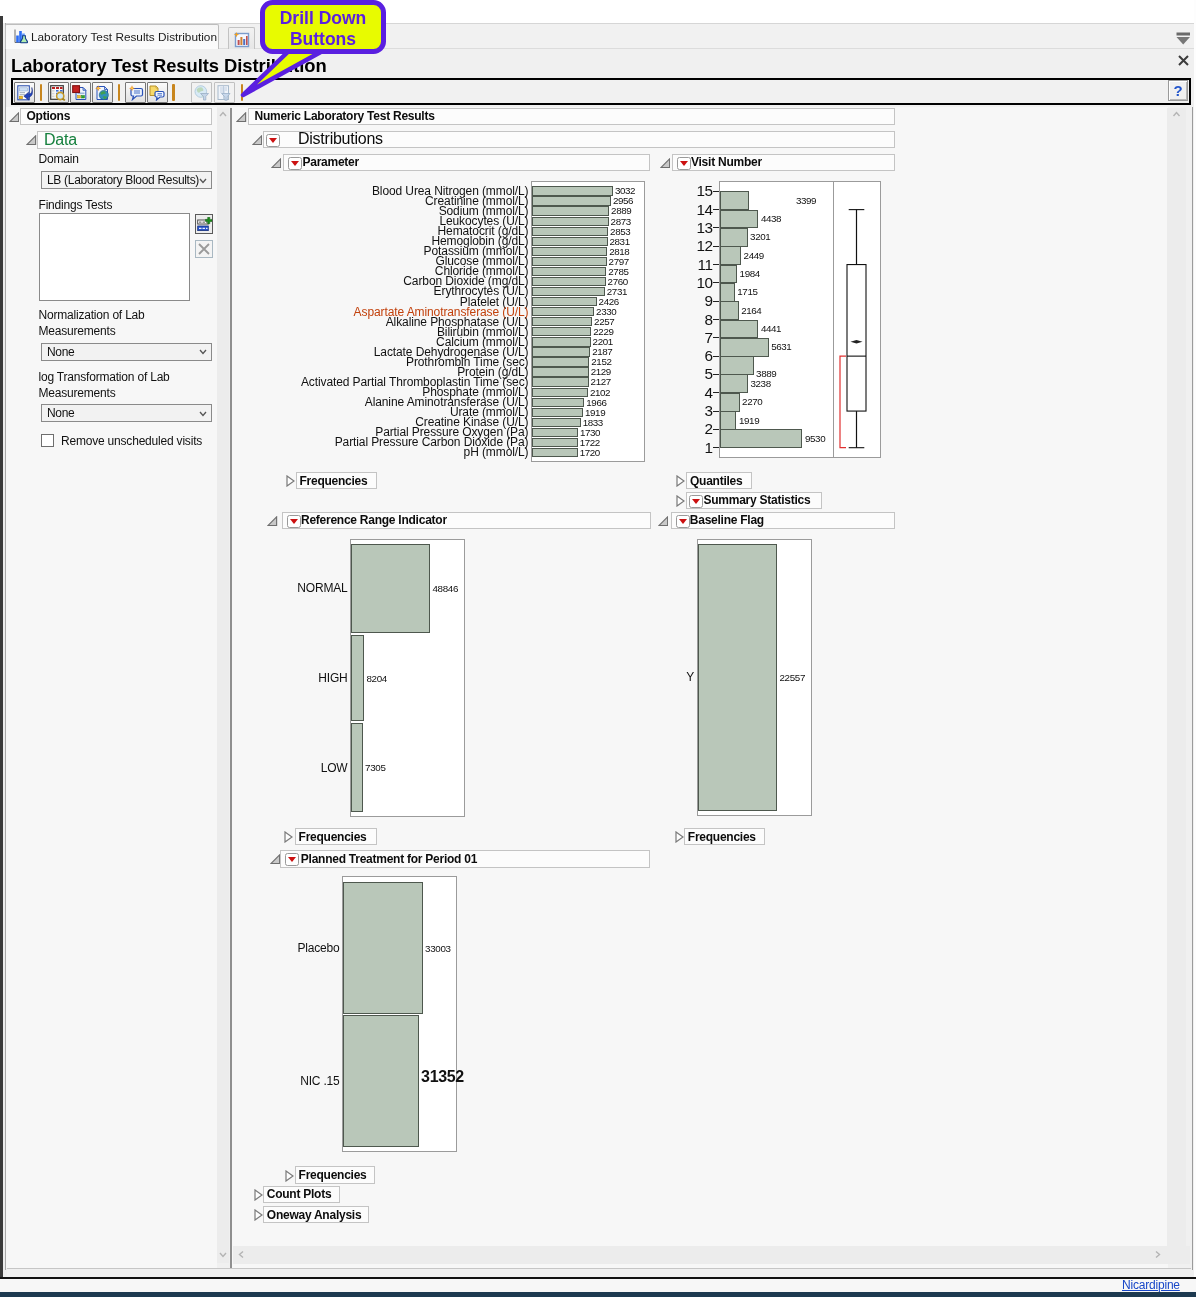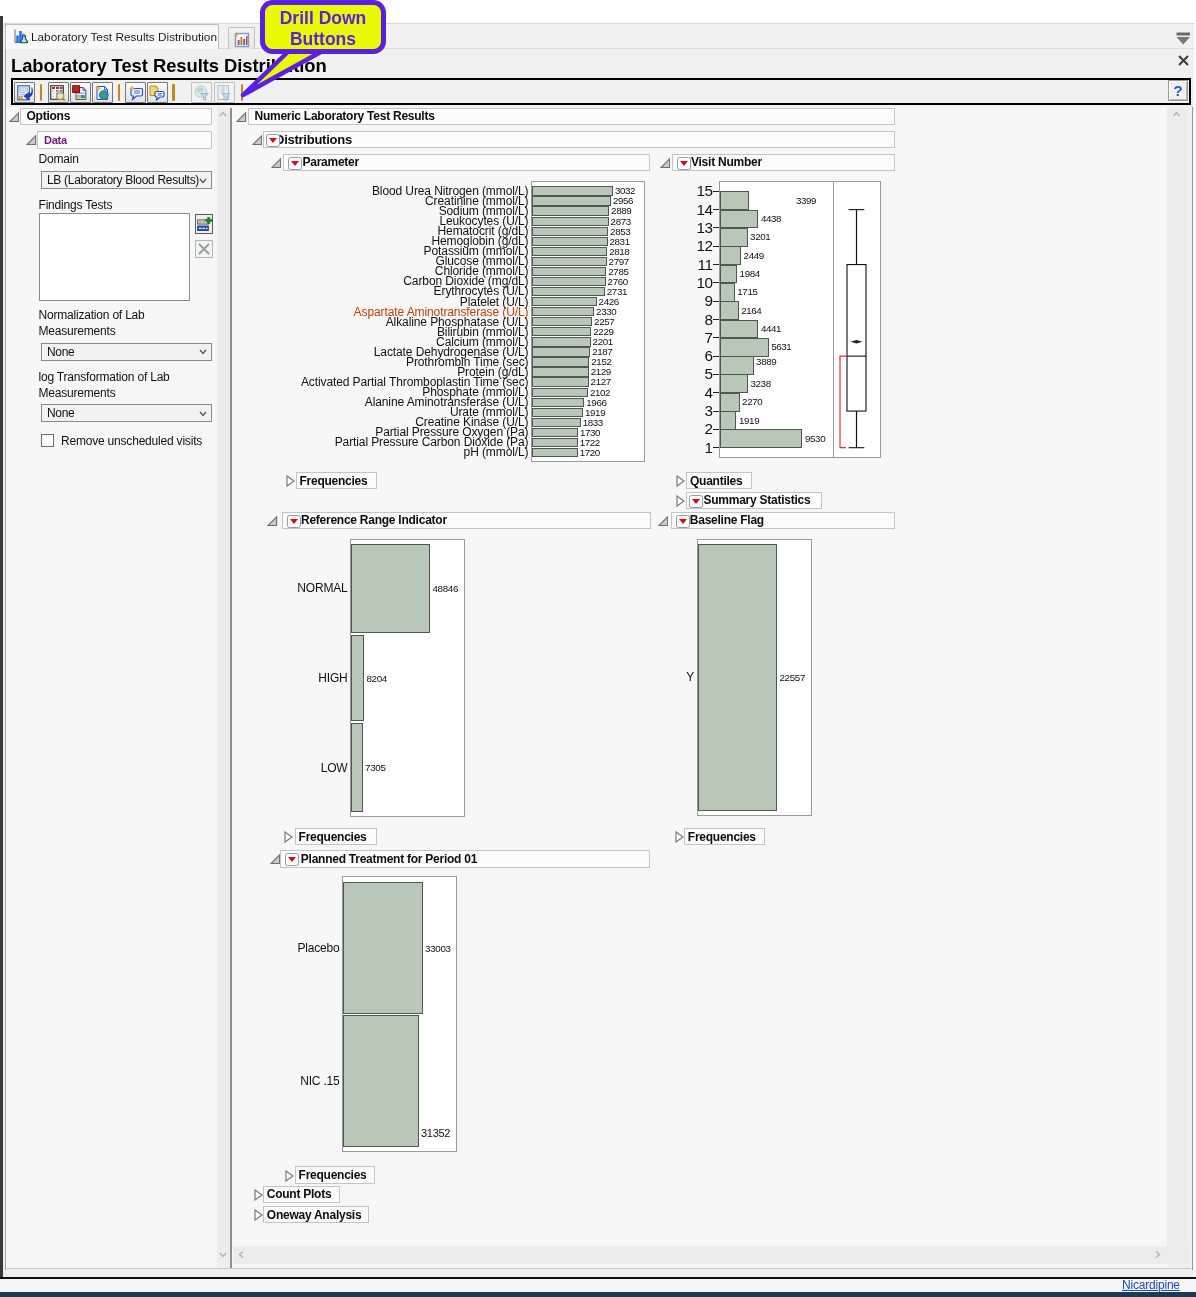--- a/index.html
+++ b/index.html
@@ -143,21 +143,21 @@
 <div style="position:absolute;left:0px;top:1292.2px;width:1196px;height:4.8px;background:#1d3a50"></div>
 <svg style="position:absolute;left:8.5px;top:111.5px" width="10.5px" height="10.5px" viewBox="0 0 12 12">
       <path d="M11 1 L11 11 L1 11 Z" fill="#c9c9c9" stroke="#6e6e6e" stroke-width="1.3"></path>
     </svg>
 <div style="position:absolute;left:20px;top:107.5px;width:192px;height:17.5px;background:#fcfcfc;border:1px solid #c4c4c4;box-sizing:border-box"></div>
     <div style="position:absolute;left:26.5px;top:108.5px;height:15.5px;display:flex;align-items:center;font-weight:bold;font-size:12px;color:#0c0c0c;letter-spacing:-0.25px;white-space:nowrap">Options</div>
 <svg style="position:absolute;left:26px;top:134.5px" width="10.5px" height="10.5px" viewBox="0 0 12 12">
       <path d="M11 1 L11 11 L1 11 Z" fill="#c9c9c9" stroke="#6e6e6e" stroke-width="1.3"></path>
     </svg>
 <div style="position:absolute;left:37px;top:131px;width:175px;height:17.5px;background:#fcfcfc;border:1px solid #c4c4c4;box-sizing:border-box"></div>
-    <div style="position:absolute;left:44px;top:132px;height:15.5px;display:flex;align-items:center;font-weight:bold;font-size:11px;color:#701a75;letter-spacing:-0.25px;white-space:nowrap">Data</div>
+    <div style="position:absolute;left:44px;top:132px;height:15.5px;display:flex;align-items:center;font-weight:normal;font-size:16px;color:#15803d;letter-spacing:-0.25px;white-space:nowrap">Data</div>
 <div style="position:absolute;left:38.5px;top:152px;width:120px;height:13px;display:flex;align-items:center;justify-content:flex-start;font-size:12px;color:#111;white-space:nowrap;letter-spacing:-0.2px;">Domain</div>
 <div style="position:absolute;left:41px;top:171px;width:171px;height:18px;background:#f2f2f2;border:1px solid #8a8a8a;box-sizing:border-box"></div>
     <div style="position:absolute;left:47px;top:171px;height:18px;display:flex;align-items:center;font-size:12px;color:#111;letter-spacing:-0.3px">LB (Laboratory Blood Results)</div>
     <svg style="position:absolute;left:199px;top:177.5px" width="8" height="6" viewBox="0 0 8 6">
       <path d="M1 1 L4 4.5 L7 1" stroke="#555" stroke-width="1.3" fill="none"></path>
     </svg>
 <div style="position:absolute;left:38.5px;top:198px;width:120px;height:13px;display:flex;align-items:center;justify-content:flex-start;font-size:12px;color:#111;white-space:nowrap;letter-spacing:-0.2px;">Findings Tests</div>
 <div style="position:absolute;left:38.5px;top:213px;width:151.5px;height:88px;background:#fff;border:1px solid #8a8a8a;box-sizing:border-box"></div>
 <div style="position:absolute;left:194.5px;top:214px;width:18px;height:19.5px;background:#ededed;border:1.3px solid #5a5a5a;box-sizing:border-box"></div>
 <svg style="position:absolute;left:196.5px;top:216.5px" width="15" height="15" viewBox="0 0 15 15">
@@ -193,21 +193,21 @@
 <div style="position:absolute;left:61px;top:433.5px;width:160px;height:14px;display:flex;align-items:center;justify-content:flex-start;font-size:12px;color:#111;white-space:nowrap;letter-spacing:-0.2px;">Remove unscheduled visits</div>
 <svg style="position:absolute;left:236px;top:111.5px" width="10.5px" height="10.5px" viewBox="0 0 12 12">
       <path d="M11 1 L11 11 L1 11 Z" fill="#c9c9c9" stroke="#6e6e6e" stroke-width="1.3"></path>
     </svg>
 <div style="position:absolute;left:248px;top:107.5px;width:647px;height:17.5px;background:#fcfcfc;border:1px solid #c4c4c4;box-sizing:border-box"></div>
     <div style="position:absolute;left:254.5px;top:108.5px;height:15.5px;display:flex;align-items:center;font-weight:bold;font-size:12px;color:#0c0c0c;letter-spacing:-0.25px;white-space:nowrap">Numeric Laboratory Test Results</div>
 <svg style="position:absolute;left:251.5px;top:134.5px" width="10.5px" height="10.5px" viewBox="0 0 12 12">
       <path d="M11 1 L11 11 L1 11 Z" fill="#c9c9c9" stroke="#6e6e6e" stroke-width="1.3"></path>
     </svg>
 <div style="position:absolute;left:263px;top:130.5px;width:632px;height:17.5px;background:#fcfcfc;border:1px solid #c4c4c4;box-sizing:border-box"></div>
-    <div style="position:absolute;left:275px;top:131.5px;height:15.5px;display:flex;align-items:center;font-weight:bold;font-size:13px;color:#0c0c0c;letter-spacing:-0.25px;white-space:nowrap">Distributions</div>
+    <div style="position:absolute;left:298px;top:131.5px;height:15.5px;display:flex;align-items:center;font-weight:normal;font-size:16px;color:#0c0c0c;letter-spacing:-0.25px;white-space:nowrap">Distributions</div>
 <div style="position:absolute;left:265.5px;top:133.5px;width:12px;height:11px;background:#fff;border:1px solid #9a9a9a;border-radius:2.5px"></div>
     <div style="position:absolute;left:268.5px;top:137.5px;width:0;height:0;border-left:4px solid transparent;border-right:4px solid transparent;border-top:5px solid #cc1111"></div>
 <svg style="position:absolute;left:270.5px;top:157.5px" width="10.5px" height="10.5px" viewBox="0 0 12 12">
       <path d="M11 1 L11 11 L1 11 Z" fill="#c9c9c9" stroke="#6e6e6e" stroke-width="1.3"></path>
     </svg>
 <div style="position:absolute;left:282.5px;top:153.5px;width:367.5px;height:17.5px;background:#fcfcfc;border:1px solid #c4c4c4;box-sizing:border-box"></div>
     <div style="position:absolute;left:302.5px;top:154.5px;height:15.5px;display:flex;align-items:center;font-weight:bold;font-size:12px;color:#0c0c0c;letter-spacing:-0.25px;white-space:nowrap">Parameter</div>
 <div style="position:absolute;left:287.5px;top:156.5px;width:12px;height:11px;background:#fff;border:1px solid #9a9a9a;border-radius:2.5px"></div>
     <div style="position:absolute;left:290.5px;top:160.5px;width:0;height:0;border-left:4px solid transparent;border-right:4px solid transparent;border-top:5px solid #cc1111"></div>
 <svg style="position:absolute;left:659.5px;top:157.5px" width="10.5px" height="10.5px" viewBox="0 0 12 12">
@@ -343,21 +343,21 @@
 <div style="position:absolute;left:739.6px;top:267.1px;width:34px;height:13px;display:flex;align-items:center;justify-content:flex-start;font-size:9.8px;color:#111;white-space:nowrap;letter-spacing:-0.4px;">1984</div>
 <div style="position:absolute;left:719.9px;top:282.9px;width:14.9px;height:18.8px;background:#b9c7b9;border:1px solid #4e584e;box-sizing:border-box"></div>
 <div style="position:absolute;left:737.3px;top:285.4px;width:34px;height:13px;display:flex;align-items:center;justify-content:flex-start;font-size:9.8px;color:#111;white-space:nowrap;letter-spacing:-0.4px;">1715</div>
 <div style="position:absolute;left:719.9px;top:301.2px;width:18.8px;height:18.8px;background:#b9c7b9;border:1px solid #4e584e;box-sizing:border-box"></div>
 <div style="position:absolute;left:741.2px;top:303.7px;width:34px;height:13px;display:flex;align-items:center;justify-content:flex-start;font-size:9.8px;color:#111;white-space:nowrap;letter-spacing:-0.4px;">2164</div>
 <div style="position:absolute;left:719.9px;top:319.5px;width:38.5px;height:18.8px;background:#b9c7b9;border:1px solid #4e584e;box-sizing:border-box"></div>
 <div style="position:absolute;left:760.9px;top:322px;width:34px;height:13px;display:flex;align-items:center;justify-content:flex-start;font-size:9.8px;color:#111;white-space:nowrap;letter-spacing:-0.4px;">4441</div>
 <div style="position:absolute;left:719.9px;top:337.8px;width:48.8px;height:18.8px;background:#b9c7b9;border:1px solid #4e584e;box-sizing:border-box"></div>
 <div style="position:absolute;left:771.2px;top:340.3px;width:34px;height:13px;display:flex;align-items:center;justify-content:flex-start;font-size:9.8px;color:#111;white-space:nowrap;letter-spacing:-0.4px;">5631</div>
 <div style="position:absolute;left:719.9px;top:356.1px;width:33.7px;height:18.8px;background:#b9c7b9;border:1px solid #4e584e;box-sizing:border-box"></div>
-<div style="position:absolute;left:756.1px;top:355px;width:34px;height:13px;display:flex;align-items:center;justify-content:flex-start;font-size:9.8px;color:#111;white-space:nowrap;letter-spacing:-0.4px;">3889</div>
+<div style="position:absolute;left:756.1px;top:367px;width:34px;height:13px;display:flex;align-items:center;justify-content:flex-start;font-size:9.8px;color:#111;white-space:nowrap;letter-spacing:-0.4px;">3889</div>
 <div style="position:absolute;left:719.9px;top:374.4px;width:28.1px;height:18.8px;background:#b9c7b9;border:1px solid #4e584e;box-sizing:border-box"></div>
 <div style="position:absolute;left:750.5px;top:376.9px;width:34px;height:13px;display:flex;align-items:center;justify-content:flex-start;font-size:9.8px;color:#111;white-space:nowrap;letter-spacing:-0.4px;">3238</div>
 <div style="position:absolute;left:719.9px;top:392.8px;width:19.7px;height:18.8px;background:#b9c7b9;border:1px solid #4e584e;box-sizing:border-box"></div>
 <div style="position:absolute;left:742.1px;top:395.3px;width:34px;height:13px;display:flex;align-items:center;justify-content:flex-start;font-size:9.8px;color:#111;white-space:nowrap;letter-spacing:-0.4px;">2270</div>
 <div style="position:absolute;left:719.9px;top:411.1px;width:16.6px;height:18.8px;background:#b9c7b9;border:1px solid #4e584e;box-sizing:border-box"></div>
 <div style="position:absolute;left:739.0px;top:413.6px;width:34px;height:13px;display:flex;align-items:center;justify-content:flex-start;font-size:9.8px;color:#111;white-space:nowrap;letter-spacing:-0.4px;">1919</div>
 <div style="position:absolute;left:719.9px;top:429.4px;width:82.6px;height:18.8px;background:#b9c7b9;border:1px solid #4e584e;box-sizing:border-box"></div>
 <div style="position:absolute;left:805px;top:431.9px;width:34px;height:13px;display:flex;align-items:center;justify-content:flex-start;font-size:9.8px;color:#111;white-space:nowrap;letter-spacing:-0.4px;">9530</div>
 <svg style="position:absolute;left:836px;top:181px" width="44" height="277" viewBox="0 0 44 277">
 <g transform="translate(-836,-181)">
@@ -432,21 +432,21 @@
 <div style="position:absolute;left:280.4px;top:850px;width:369.2px;height:17.5px;background:#fcfcfc;border:1px solid #c4c4c4;box-sizing:border-box"></div>
     <div style="position:absolute;left:300.8px;top:851px;height:15.5px;display:flex;align-items:center;font-weight:bold;font-size:12px;color:#0c0c0c;letter-spacing:-0.25px;white-space:nowrap">Planned Treatment for Period 01</div>
 <div style="position:absolute;left:285.4px;top:853px;width:12px;height:11px;background:#fff;border:1px solid #9a9a9a;border-radius:2.5px"></div>
     <div style="position:absolute;left:288.4px;top:857px;width:0;height:0;border-left:4px solid transparent;border-right:4px solid transparent;border-top:5px solid #cc1111"></div>
 <div style="position:absolute;left:341.9px;top:875.9px;width:115.2px;height:276.3px;background:#fff;border:1px solid #9b9b9b;box-sizing:border-box"></div>
 <div style="position:absolute;left:342.9px;top:881.6px;width:79.8px;height:132.9px;background:#b9c7b9;border:1px solid #4e584e;box-sizing:border-box"></div>
 <div style="position:absolute;left:342.9px;top:1014.5px;width:75.8px;height:132.7px;background:#b9c7b9;border:1px solid #4e584e;box-sizing:border-box"></div>
 <div style="position:absolute;left:240px;top:941px;width:99.5px;height:14px;display:flex;align-items:center;justify-content:flex-end;font-size:12px;color:#111;white-space:nowrap;letter-spacing:-0.2px;">Placebo</div>
 <div style="position:absolute;left:240px;top:1074px;width:99.5px;height:14px;display:flex;align-items:center;justify-content:flex-end;font-size:12px;color:#111;white-space:nowrap;letter-spacing:-0.2px;">NIC .15</div>
 <div style="position:absolute;left:425.1px;top:941.5px;width:40px;height:13px;display:flex;align-items:center;justify-content:flex-start;font-size:9.8px;color:#111;white-space:nowrap;letter-spacing:-0.35px;">33003</div>
-<div style="position:absolute;left:421.1px;top:1126px;width:40px;height:13px;display:flex;align-items:center;justify-content:flex-start;font-size:11px;color:#111;white-space:nowrap;letter-spacing:-0.35px;">31352</div>
+<div style="position:absolute;left:421.1px;top:1070px;width:40px;height:13px;display:flex;align-items:center;justify-content:flex-start;font-size:16px;color:#111;white-space:nowrap;letter-spacing:-0.35px;font-weight:bold;">31352</div>
 <svg style="position:absolute;left:285px;top:1169.5px" width="9" height="12" viewBox="0 0 9 12">
       <path d="M1 1 L8 6 L1 11 Z" fill="#fdfdfd" stroke="#7a7a7a" stroke-width="1.2"></path>
     </svg>
 <div style="position:absolute;left:294.6px;top:1166.2px;width:80px;height:17.5px;background:#fcfcfc;border:1px solid #c4c4c4;box-sizing:border-box"></div>
     <div style="position:absolute;left:298.6px;top:1167.2px;height:15.5px;display:flex;align-items:center;font-weight:bold;font-size:12px;color:#0c0c0c;letter-spacing:-0.25px;white-space:nowrap">Frequencies</div>
 <svg style="position:absolute;left:254px;top:1189px" width="9" height="12" viewBox="0 0 9 12">
       <path d="M1 1 L8 6 L1 11 Z" fill="#fdfdfd" stroke="#7a7a7a" stroke-width="1.2"></path>
     </svg>
 <div style="position:absolute;left:262.8px;top:1185.5px;width:77px;height:17.5px;background:#fcfcfc;border:1px solid #c4c4c4;box-sizing:border-box"></div>
     <div style="position:absolute;left:266.8px;top:1186.5px;height:15.5px;display:flex;align-items:center;font-weight:bold;font-size:12px;color:#0c0c0c;letter-spacing:-0.25px;white-space:nowrap">Count Plots</div>

